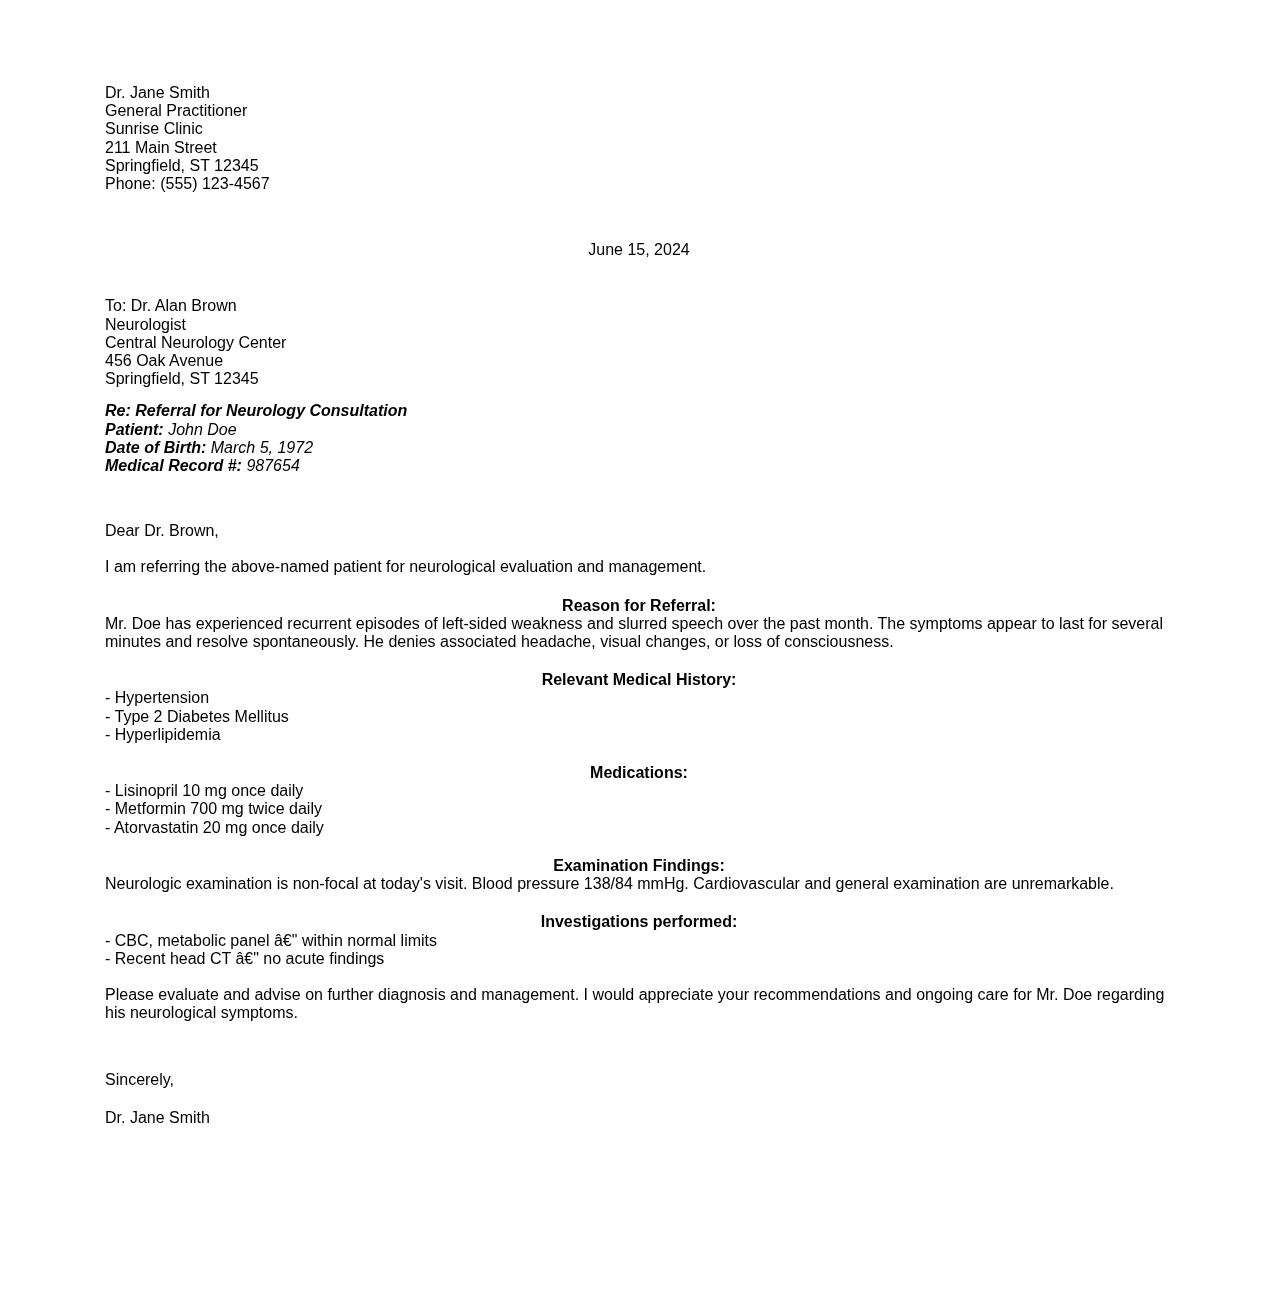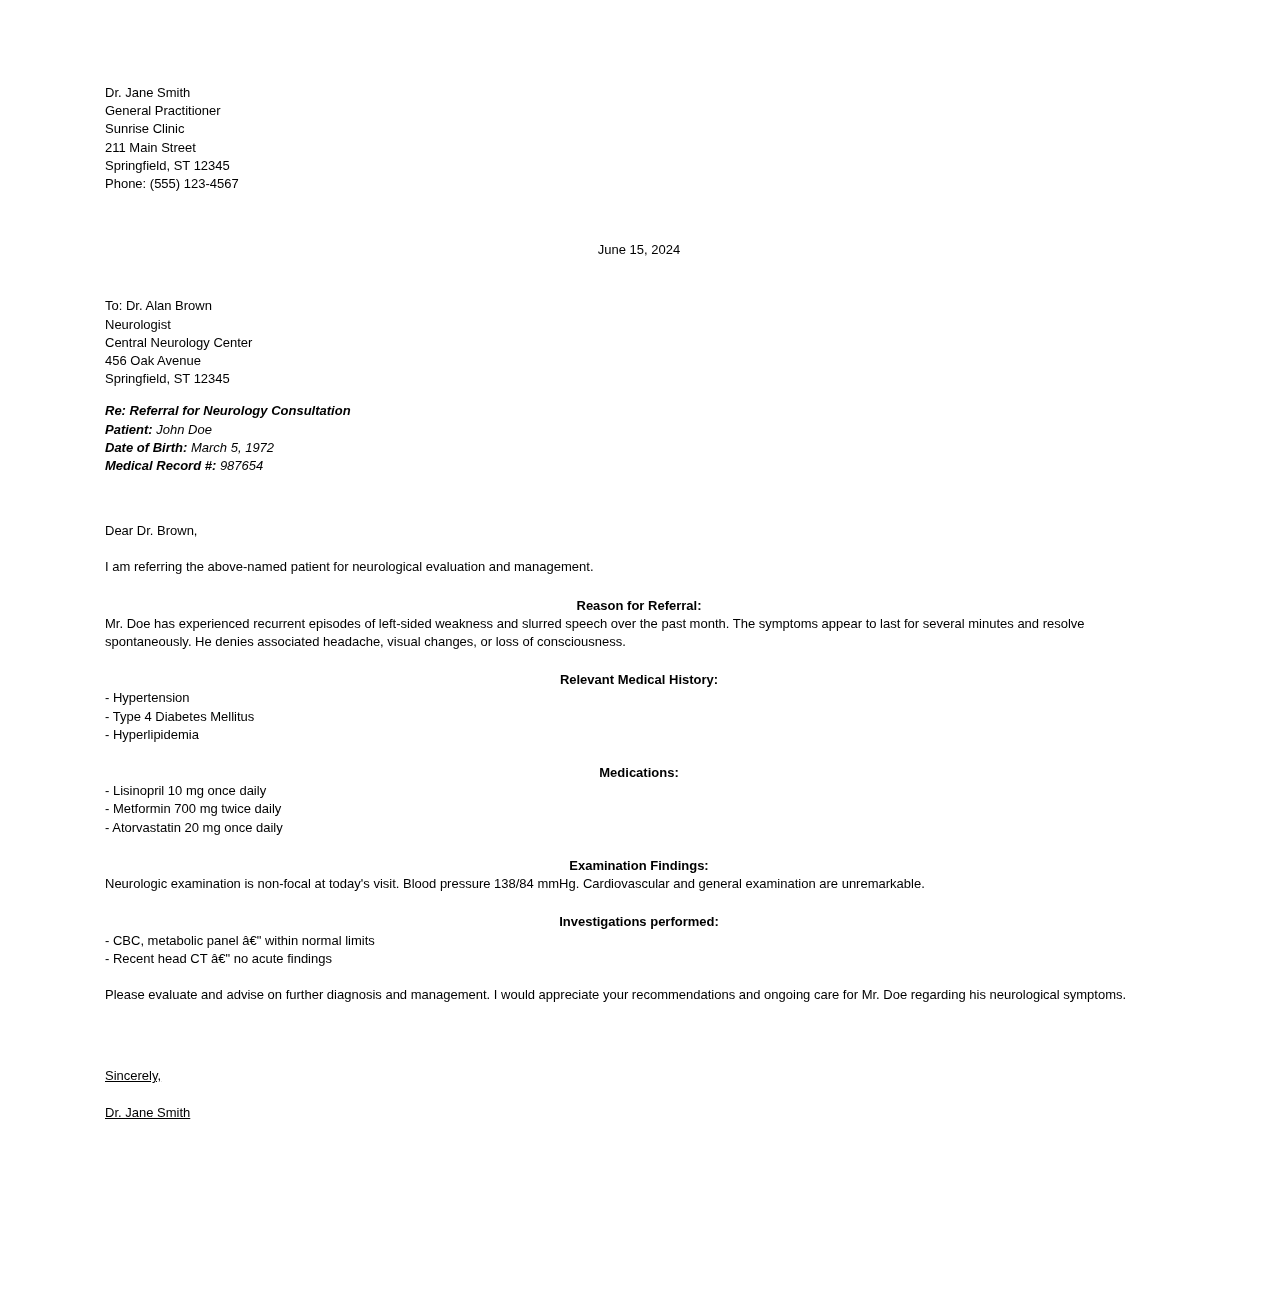--- a/index.html
+++ b/index.html
@@ -17,21 +17,21 @@
   .page {
     position: relative;
     width: 1278px;
     height: 1300px;
     background: #ffffff;
     box-sizing: border-box;
     padding: 84px 106px 0 105px;
   }
   .doc {
     width: 1068px;
-    font-size: 13px;
+    font-size: 16px;
     line-height: 18.2px;
   }
 
   
   .addr-block { margin: 0; }
   .addr-line { white-space: pre; }
 
   
   .date-row {
     text-align: center;
@@ -53,21 +53,21 @@
   
   .para { margin-top: 18px; }
 
   
   .section { margin-top: 20px; }
   .section-title { font-weight: bold; text-align: center; }
   .section-body { font-weight: normal; }
   .list-item { white-space: pre; }
 
   
-  .closing { margin-top: 63px; text-decoration: underline; }
+  .closing { margin-top: 49px; }
   .sign-name { margin-top: 19px; }
 </style>
 </head>
 <body>
 
 <div class="page">
   <div class="doc">
 
     <div class="addr-block">
       <div class="addr-line">Dr. Jane Smith</div>
@@ -108,21 +108,21 @@
     <div class="para">I am referring the above-named patient for neurological evaluation and management.</div>
 
     <div class="section">
       <div class="section-title">Reason for Referral:</div>
       <div class="section-body">Mr. Doe has experienced recurrent episodes of left-sided weakness and slurred speech over the past month. The symptoms appear to last for several minutes and resolve spontaneously. He denies associated headache, visual changes, or loss of consciousness.</div>
     </div>
 
     <div class="section">
       <div class="section-title">Relevant Medical History:</div>
       <div class="list-item">- Hypertension</div>
-      <div class="list-item">- Type 4 Diabetes Mellitus</div>
+      <div class="list-item">- Type 2 Diabetes Mellitus</div>
       <div class="list-item">- Hyperlipidemia</div>
     </div>
 
     <div class="section">
       <div class="section-title">Medications:</div>
       <div class="list-item">- Lisinopril 10 mg once daily</div>
       <div class="list-item">- Metformin 700 mg twice daily</div>
       <div class="list-item">- Atorvastatin 20 mg once daily</div>
     </div>
 

